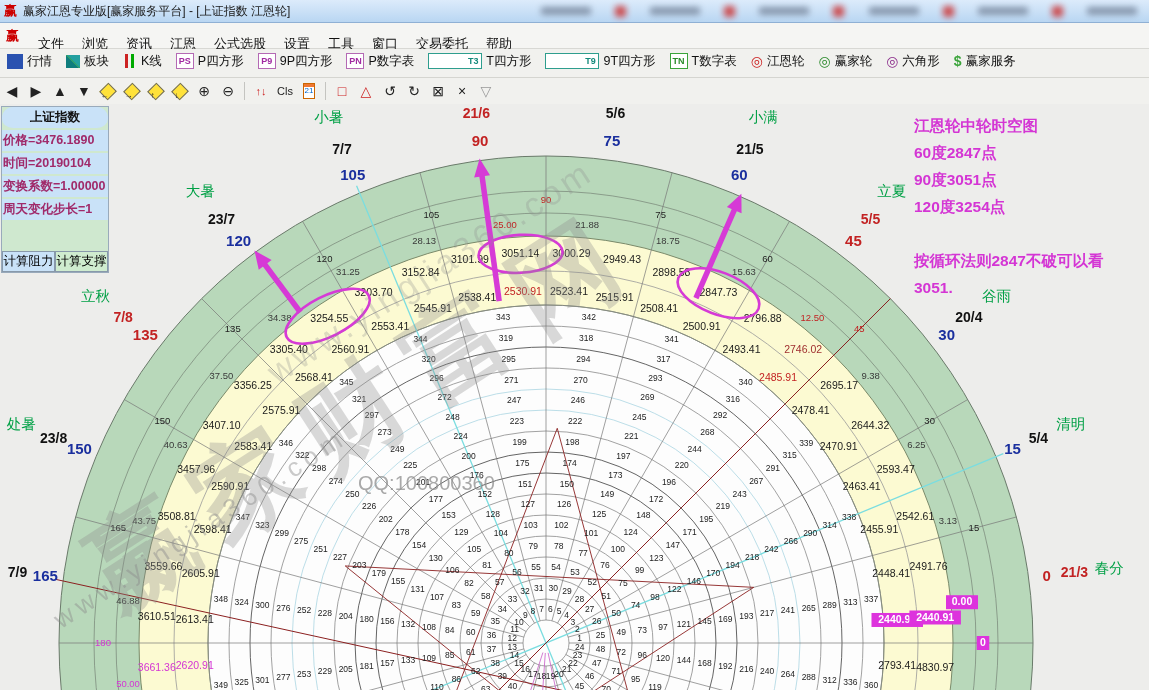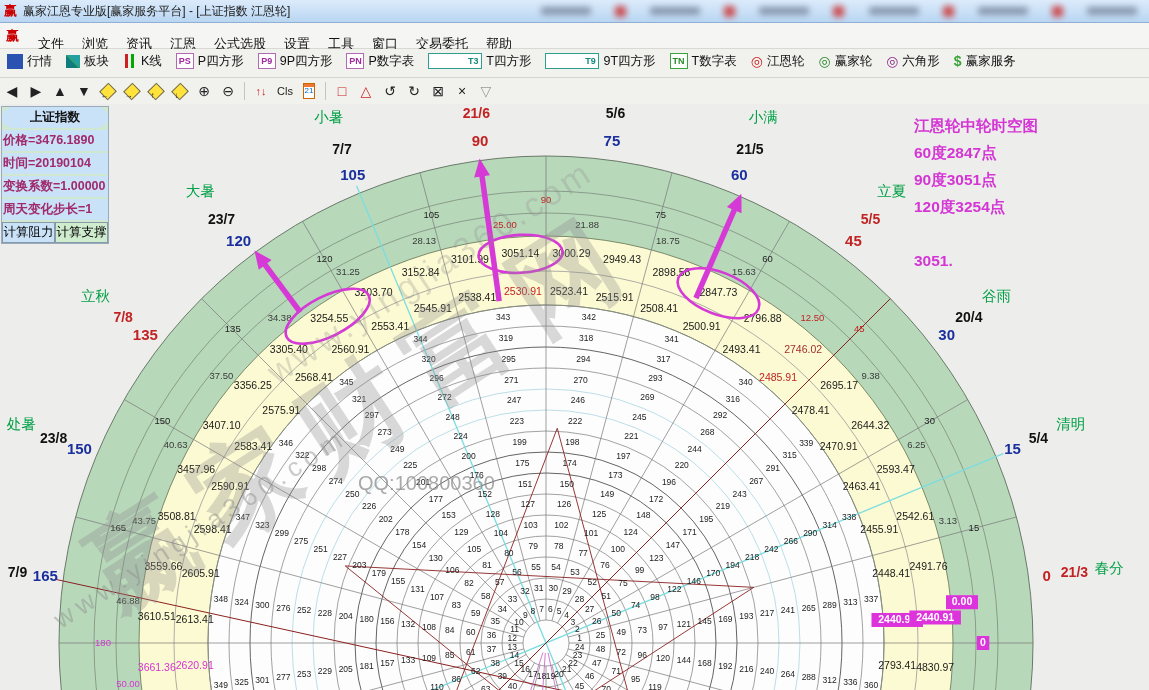--- a/index.html
+++ b/index.html
@@ -52,21 +52,21 @@
   .chart{position:absolute;left:0;top:104px;width:1149px;height:586px;background:#ededeb;}
   svg text{font-family:"Liberation Sans","DejaVu Sans",sans-serif;}
   .wm{position:absolute;color:#8d8d8d;pointer-events:none;white-space:nowrap;}
   
   .panel{position:absolute;left:1px;top:2px;width:106px;background:#cfe8cf;border:1px solid #9ab;
     font-size:12.5px;}
   .panel .hd{background:#c9e2f8;text-align:center;font-weight:bold;color:#111;
     border-bottom:2px solid #cfe8cf;padding:2px 0;border-radius:11px;}
   .panel .row{background:#c9e2f8;color:#a02a6a;font-weight:bold;padding:2px 1px;
     border-bottom:2px solid #cfe8cf;white-space:nowrap;overflow:hidden;}
-  .panel .btns{display:flex;}
+  .panel .btns{display:flex;margin-top:29px;}
   .panel button{flex:1;font-size:12.5px;padding:1px 0;border:1px solid #89a;cursor:default;}
   .panel button.b1{background:#c9e2f8;}
   .panel button.b2{background:#cfeccf;}
   
   .anno{position:absolute;left:914px;top:8px;width:232px;color:#d435d4;font-size:15.5px;
     line-height:27px;font-weight:bold;}
 </style>
 </head>
 <body>
 
@@ -787,15 +787,16 @@
       <button class="b2">计算支撑</button>
     </div>
   </div>
 
   <div class="anno">
     <div>江恩轮中轮时空图</div>
     <div>60度2847点</div>
     <div>90度3051点</div>
     <div>120度3254点</div>
     <div style="height:27px"></div>
+    <div>按循环法则2847不破可以看</div>
     <div>3051.</div>
   </div>
 </div>
 
 </body></html>

